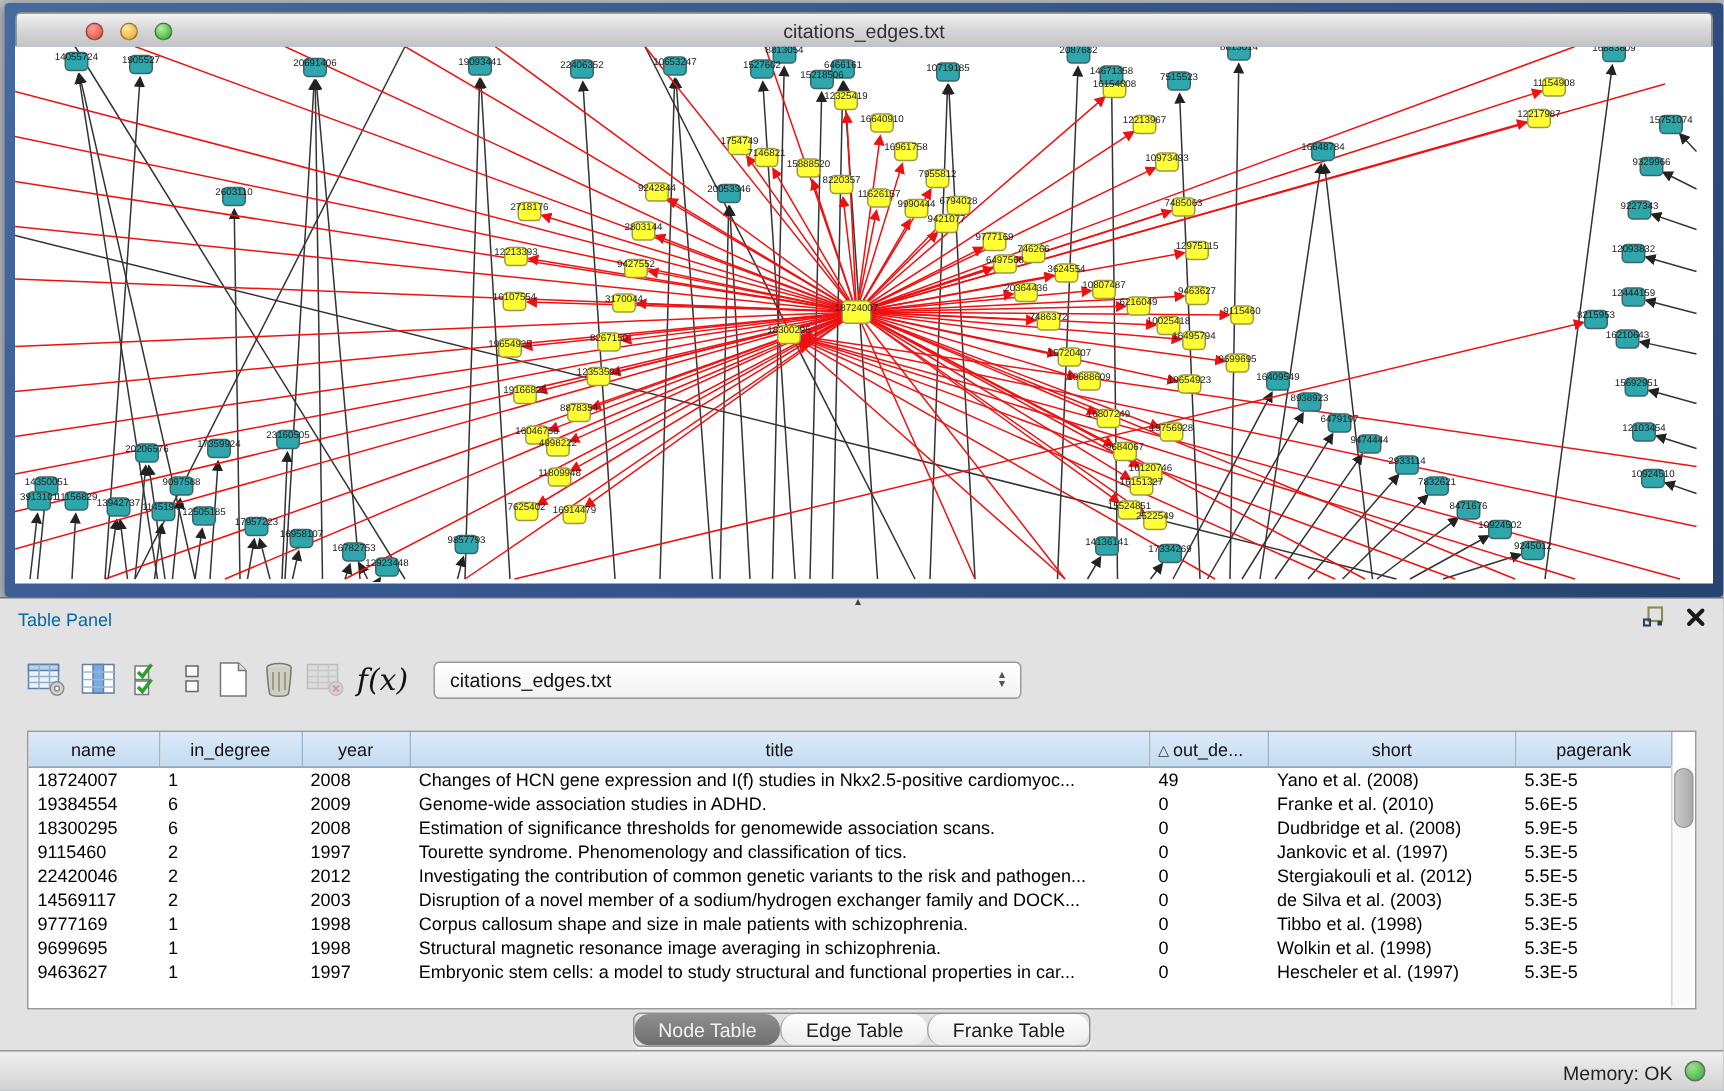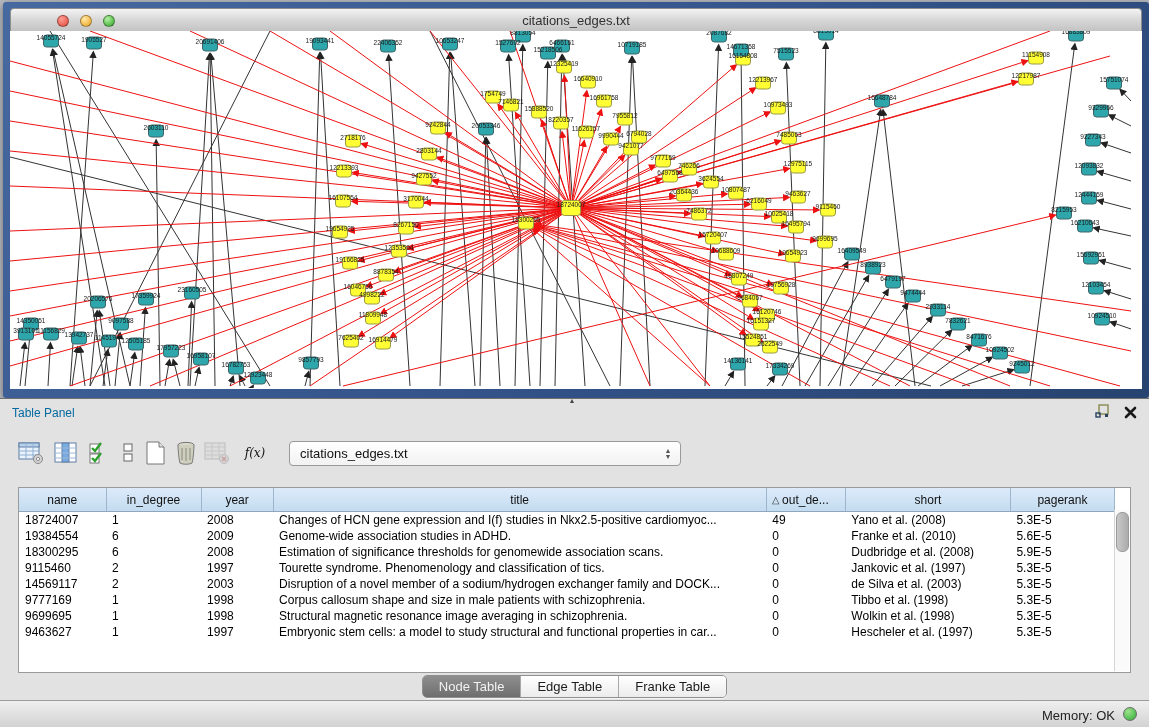--- a/index.html
+++ b/index.html
@@ -25,21 +25,21 @@
 
   
   #tablepanel{position:absolute;left:0;top:398px;width:1149px;height:302px;
               background:#e2e2e2;border-top:1px solid #707070;box-sizing:border-box;}
   #panel-title{position:absolute;left:12px;top:7px;font-size:12px;color:#0369a1;}
   #panel-btns{position:absolute;right:12px;top:5px;display:flex;gap:14px;align-items:center;}
   #splitter-handle{position:absolute;left:570px;top:-1px;font-size:8px;color:#444;line-height:6px;}
 
   #toolbar{position:absolute;left:0;top:28px;width:1149px;height:52px;}
   .tbtn{position:absolute;top:10px;width:30px;height:32px;display:flex;align-items:center;justify-content:center;}
-  #fx-label{font-family:"DejaVu Serif",serif;font-style:italic;font-size:12px;color:#111;}
+  #fx-label{font-family:"DejaVu Serif",serif;font-style:italic;font-size:20px;color:#111;}
   #net-select{position:absolute;left:289px;top:14px;width:392px;height:25px;box-sizing:border-box;
               background:linear-gradient(#ffffff,#f2f2f2);border:1px solid #9a9a9a;border-radius:4px;
               font-size:13px;color:#111;display:flex;align-items:center;padding-left:10px;}
   #net-select .stepper{position:absolute;right:4px;top:2px;bottom:2px;width:16px;display:flex;flex-direction:column;
               align-items:center;justify-content:center;color:#555;font-size:7px;line-height:6px;}
 
   #tablecard{position:absolute;left:18px;top:88px;width:1113px;height:186px;background:#fff;
              border:1px solid #9a9a9a;box-sizing:border-box;overflow:hidden;}
   table{border-collapse:collapse;table-layout:fixed;width:1096px;font-size:12px;color:#000;}
   th{background:linear-gradient(#dceafa,#c3dcf0);border-right:1px solid #9eb6cc;border-bottom:1px solid #8fa6bc;
@@ -47,21 +47,21 @@
   td{height:16px;padding:0 4px 0 6px;overflow:hidden;white-space:nowrap;text-overflow:clip;}
   .sort-tri{display:inline-block;transform:scale(.8);margin-right:2px;color:#333;}
   #vscroll{position:absolute;right:1px;top:22px;width:14px;bottom:1px;background:#fafafa;border-left:1px solid #d5d5d5;}
   #vthumb{position:absolute;left:1px;top:2px;width:11px;height:38px;background:linear-gradient(90deg,#c9c9c9,#ababab);
           border:1px solid #9a9a9a;border-radius:6px;}
 
   #tabs{position:absolute;left:0;top:276px;width:1149px;text-align:center;}
   #seg{display:inline-flex;border:1px solid #8f8f8f;border-radius:5px;overflow:hidden;
        box-shadow:0 1px 1px rgba(255,255,255,.7);}
   .seg-btn{height:21px;line-height:21px;padding:0 16px;font-size:13px;color:#1c1c1c;
-           background:linear-gradient(#ffffff,#ececec);border-left:1px solid #a8a8a8;}
+           background:linear-gradient(#ffffff,#ececec);border-left:1px solid #a8a8a8;border-radius:10px;}
   .seg-btn:first-child{border-left:none;}
   .seg-btn.sel{background:linear-gradient(#8f8f8f,#6e6e6e);color:#f2f2f2;}
 
   #statusbar{position:absolute;left:0;top:700px;width:1149px;height:27px;
              background:linear-gradient(#efefef,#d2d2d2);border-top:1px solid #9b9b9b;box-sizing:border-box;}
   #memory{position:absolute;right:34px;top:7px;font-size:13px;color:#222;}
   #memdot{position:absolute;right:12px;top:6px;width:14px;height:14px;border-radius:50%;
           background:radial-gradient(circle at 35% 30%,#9fe28c,#58c357 60%,#3f9e3e);border:1px solid #6b6b6b;box-sizing:border-box;}
 </style>
 </head>
@@ -631,20 +631,29 @@
           <tr>
             <td>9115460</td>
             <td>2</td>
             <td>1997</td>
             <td>Tourette syndrome. Phenomenology and classification of tics.</td>
             <td>0</td>
             <td>Jankovic et al. (1997)</td>
             <td>5.3E-5</td>
           </tr>
           <tr>
+            <td>22420046</td>
+            <td>2</td>
+            <td>2012</td>
+            <td>Investigating the contribution of common genetic variants to the risk and pathogen...</td>
+            <td>0</td>
+            <td>Stergiakouli et al. (2012)</td>
+            <td>5.5E-5</td>
+          </tr>
+          <tr>
             <td>14569117</td>
             <td>2</td>
             <td>2003</td>
             <td>Disruption of a novel member of a sodium/hydrogen exchanger family and DOCK...</td>
             <td>0</td>
             <td>de Silva et al. (2003)</td>
             <td>5.3E-5</td>
           </tr>
           <tr>
             <td>9777169</td>

